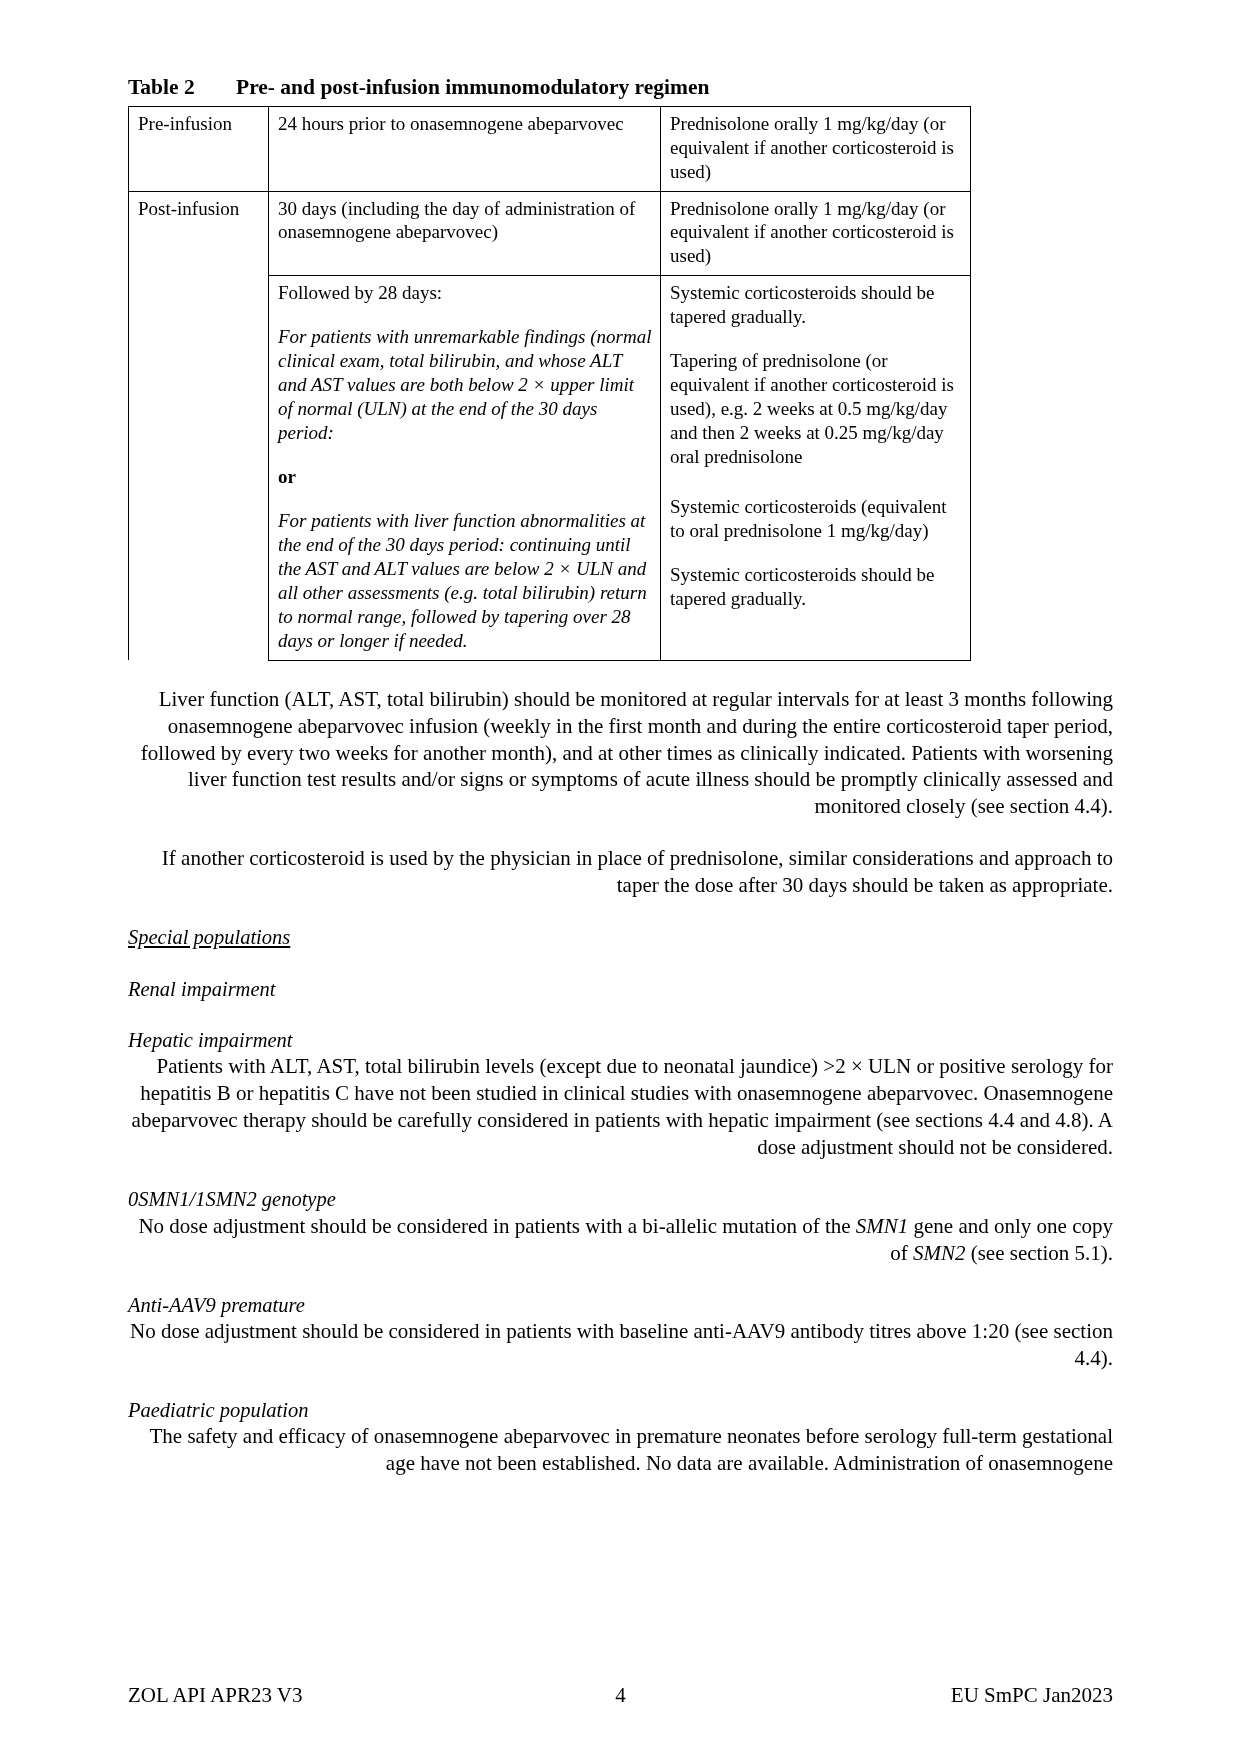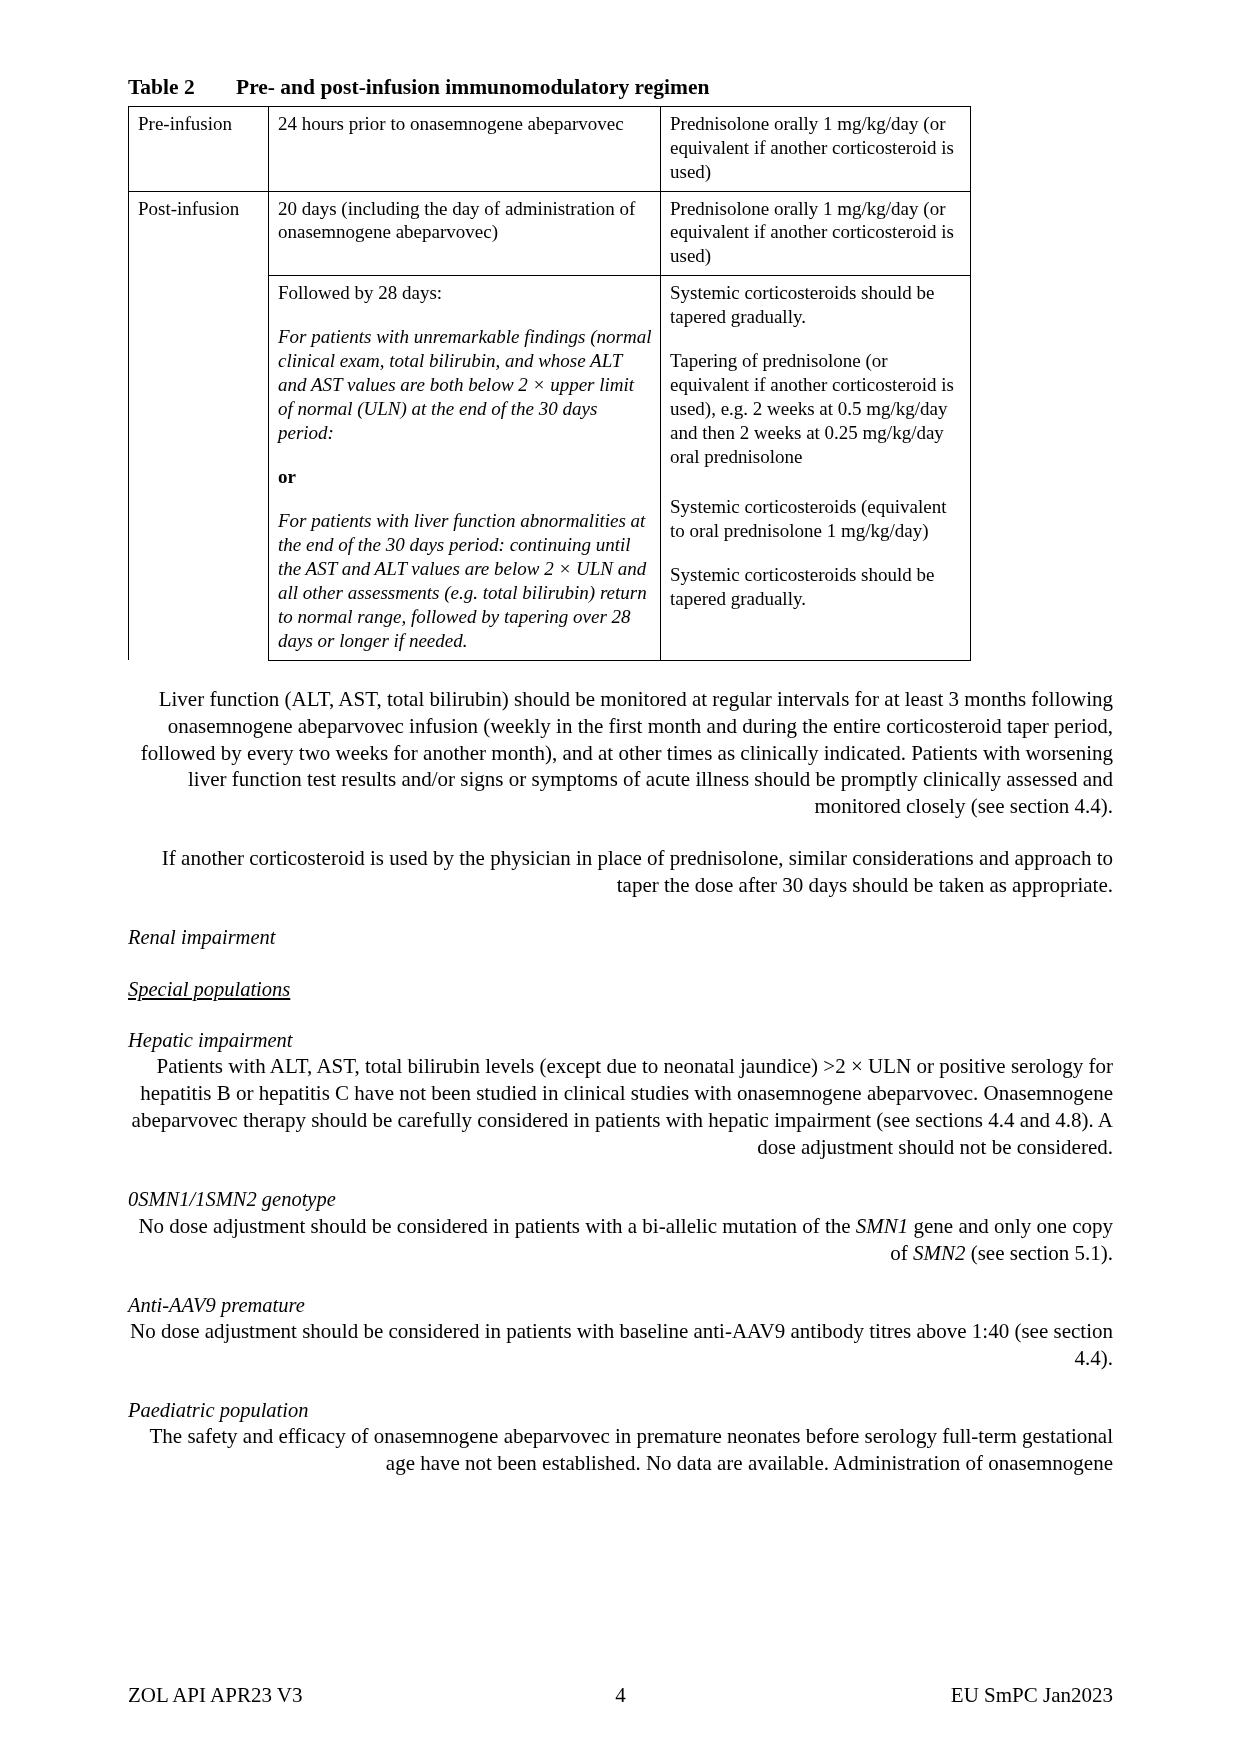--- a/index.html
+++ b/index.html
@@ -112,21 +112,21 @@
         </td>
         <td class="cell">
           <p>Prednisolone orally 1 mg/kg/day (or equivalent if another corticosteroid is used)</p>
         </td>
       </tr>
       <tr>
         <td class="cell nb-bottom" rowspan="2">
           <p>Post-infusion</p>
         </td>
         <td class="cell">
-          <p>20 days (including the day of administration of onasemnogene abeparvovec)</p>
+          <p>30 days (including the day of administration of onasemnogene abeparvovec)</p>
         </td>
         <td class="cell">
           <p>Prednisolone orally 1 mg/kg/day (or equivalent if another corticosteroid is used)</p>
         </td>
       </tr>
       <tr>
         <td class="cell">
           <p>Followed by 28 days:</p>
           <p class="ital gap">For patients with unremarkable findings (normal clinical exam, total bilirubin, and whose ALT and AST values are both below 2 × upper limit of normal (ULN) at the end of the 30 days period:</p>
           <p class="bold gap">or</p>
@@ -139,32 +139,32 @@
           <p class="gap">Systemic corticosteroids should be tapered gradually.</p>
         </td>
       </tr>
     </tbody>
   </table>
 
   <p class="body-text para">Liver function (ALT, AST, total bilirubin) should be monitored at regular intervals for at least 3 months following onasemnogene abeparvovec infusion (weekly in the first month and during the entire corticosteroid taper period, followed by every two weeks for another month), and at other times as clinically indicated. Patients with worsening liver function test results and/or signs or symptoms of acute illness should be promptly clinically assessed and monitored closely (see section 4.4).</p>
 
   <p class="body-text para">If another corticosteroid is used by the physician in place of prednisolone, similar considerations and approach to taper the dose after 30 days should be taken as appropriate.</p>
 
+  <p class="sec-head underline">Special populations</p>
+
   <p class="sec-head">Renal impairment</p>
-
-  <p class="sec-head underline">Special populations</p>
 
   <p class="sec-head">Hepatic impairment</p>
   <p class="body-text para-tight">Patients with ALT, AST, total bilirubin levels (except due to neonatal jaundice) &gt;2 × ULN or positive serology for hepatitis B or hepatitis C have not been studied in clinical studies with onasemnogene abeparvovec. Onasemnogene abeparvovec therapy should be carefully considered in patients with hepatic impairment (see sections 4.4 and 4.8). A dose adjustment should not be considered.</p>
 
   <p class="sec-head">0SMN1/1SMN2 genotype</p>
   <p class="body-text para-tight"><span>No dose adjustment should be considered in patients with a bi-allelic mutation of the </span><span class="ital">SMN1</span><span> gene and only one copy of </span><span class="ital">SMN2</span><span> (see section 5.1).</span></p>
 
   <p class="sec-head">Anti-AAV9 premature</p>
-  <p class="body-text para-tight">No dose adjustment should be considered in patients with baseline anti-AAV9 antibody titres above 1:40 (see section 4.4).</p>
+  <p class="body-text para-tight">No dose adjustment should be considered in patients with baseline anti-AAV9 antibody titres above 1:20 (see section 4.4).</p>
 
   <p class="sec-head">Paediatric population</p>
   <p class="body-text para-tight">The safety and efficacy of onasemnogene abeparvovec in premature neonates before serology full-term gestational age have not been established. No data are available. Administration of onasemnogene</p>
 
   <div class="footer">
     <span>ZOL API APR23 V3</span>
     <span class="mid">4</span>
     <span>EU SmPC Jan2023</span>
   </div>
 

